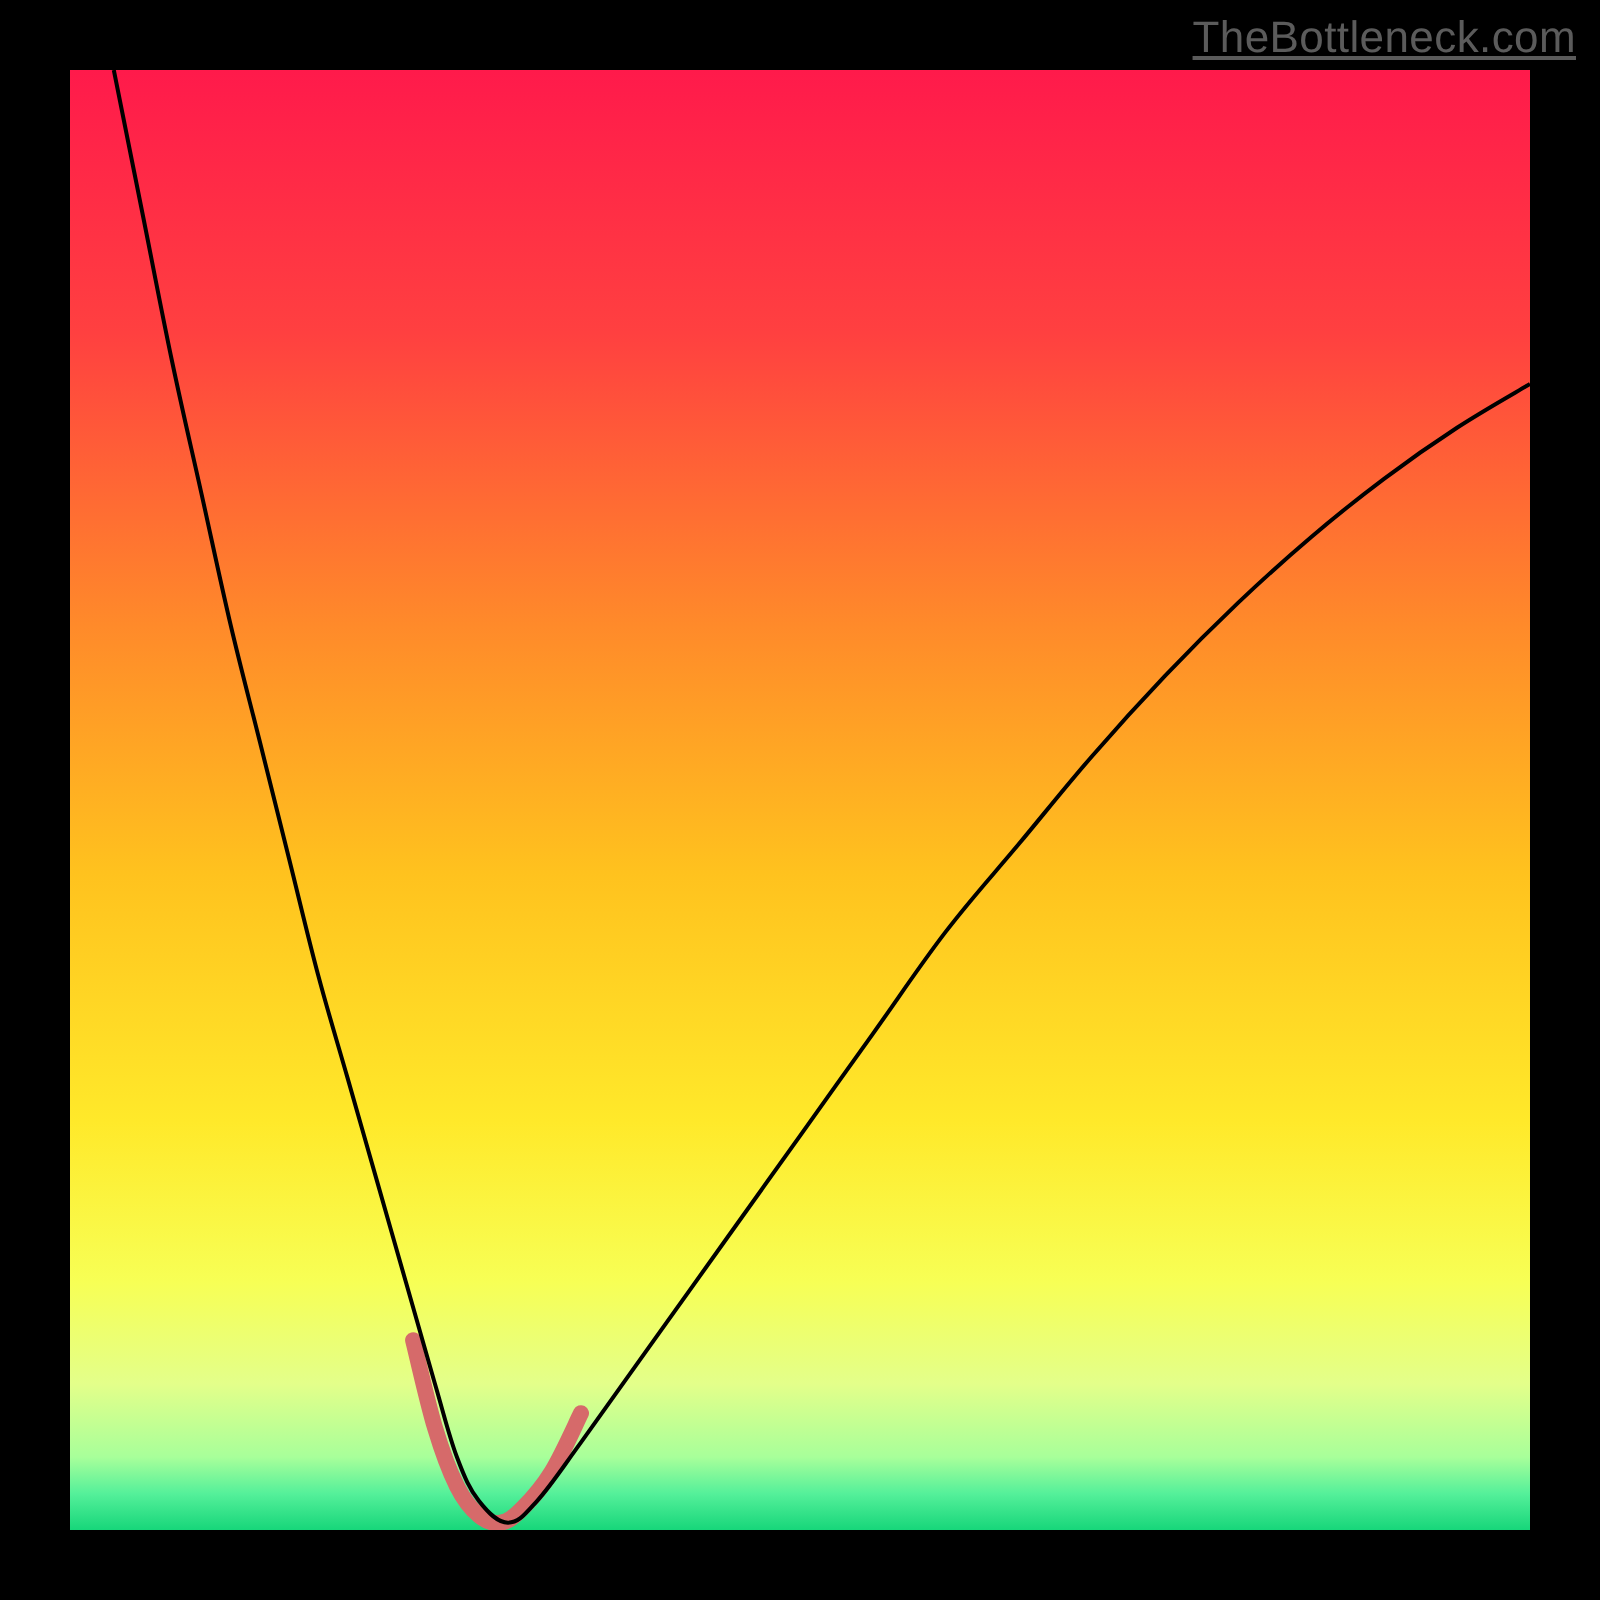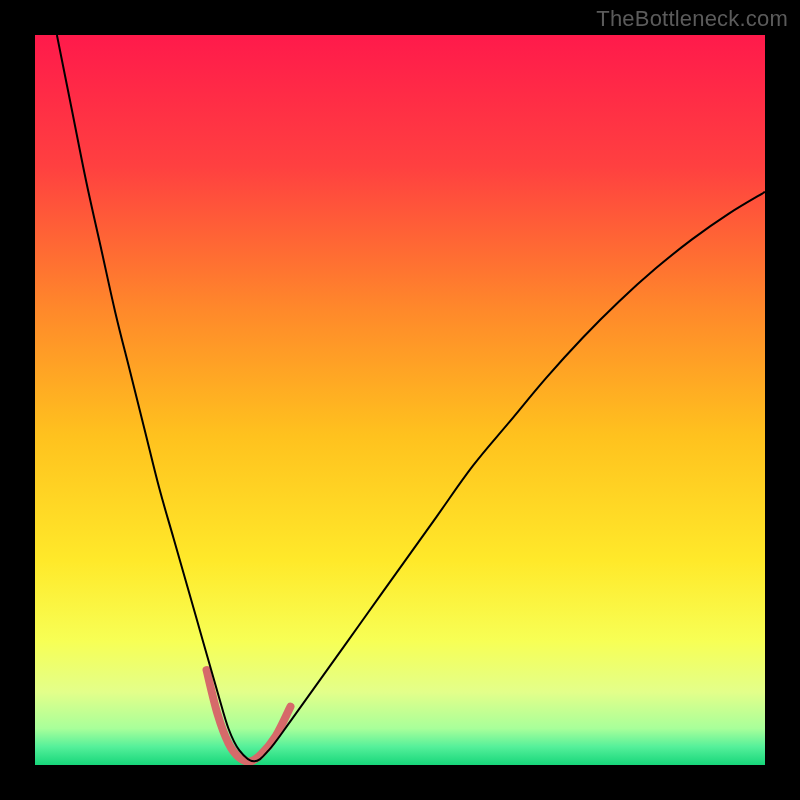--- a/index.html
+++ b/index.html
@@ -29,20 +29,21 @@
     inset: 0;
   }
   .watermark {
     position: absolute;
     top: 6px;
     right: 12px;
     color: #5b5b5b;
     font-size: 22px;
     letter-spacing: 0.2px;
     font-weight: 400;
+    text-decoration: underline;
   }
   svg.curve-layer {
     position: absolute;
     inset: 0;
     width: 100%;
     height: 100%;
   }
 </style>
 </head>
 <body>

